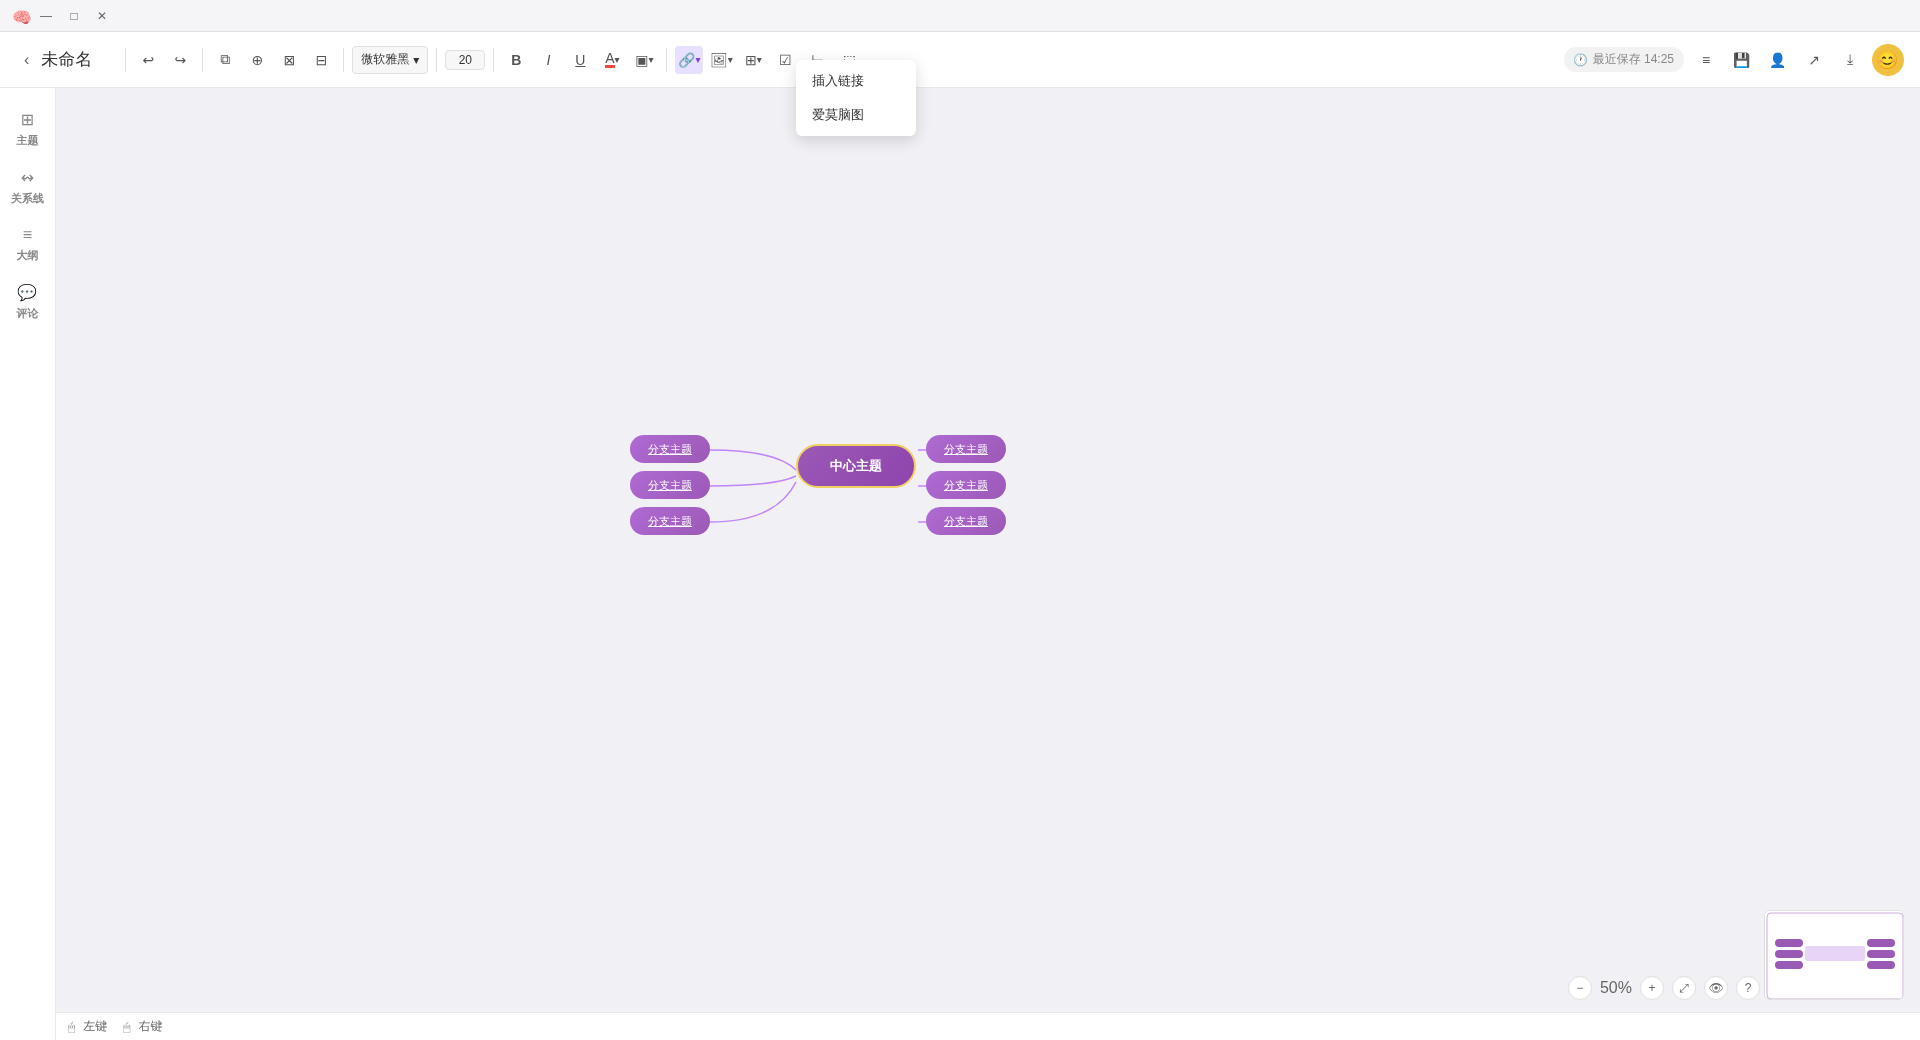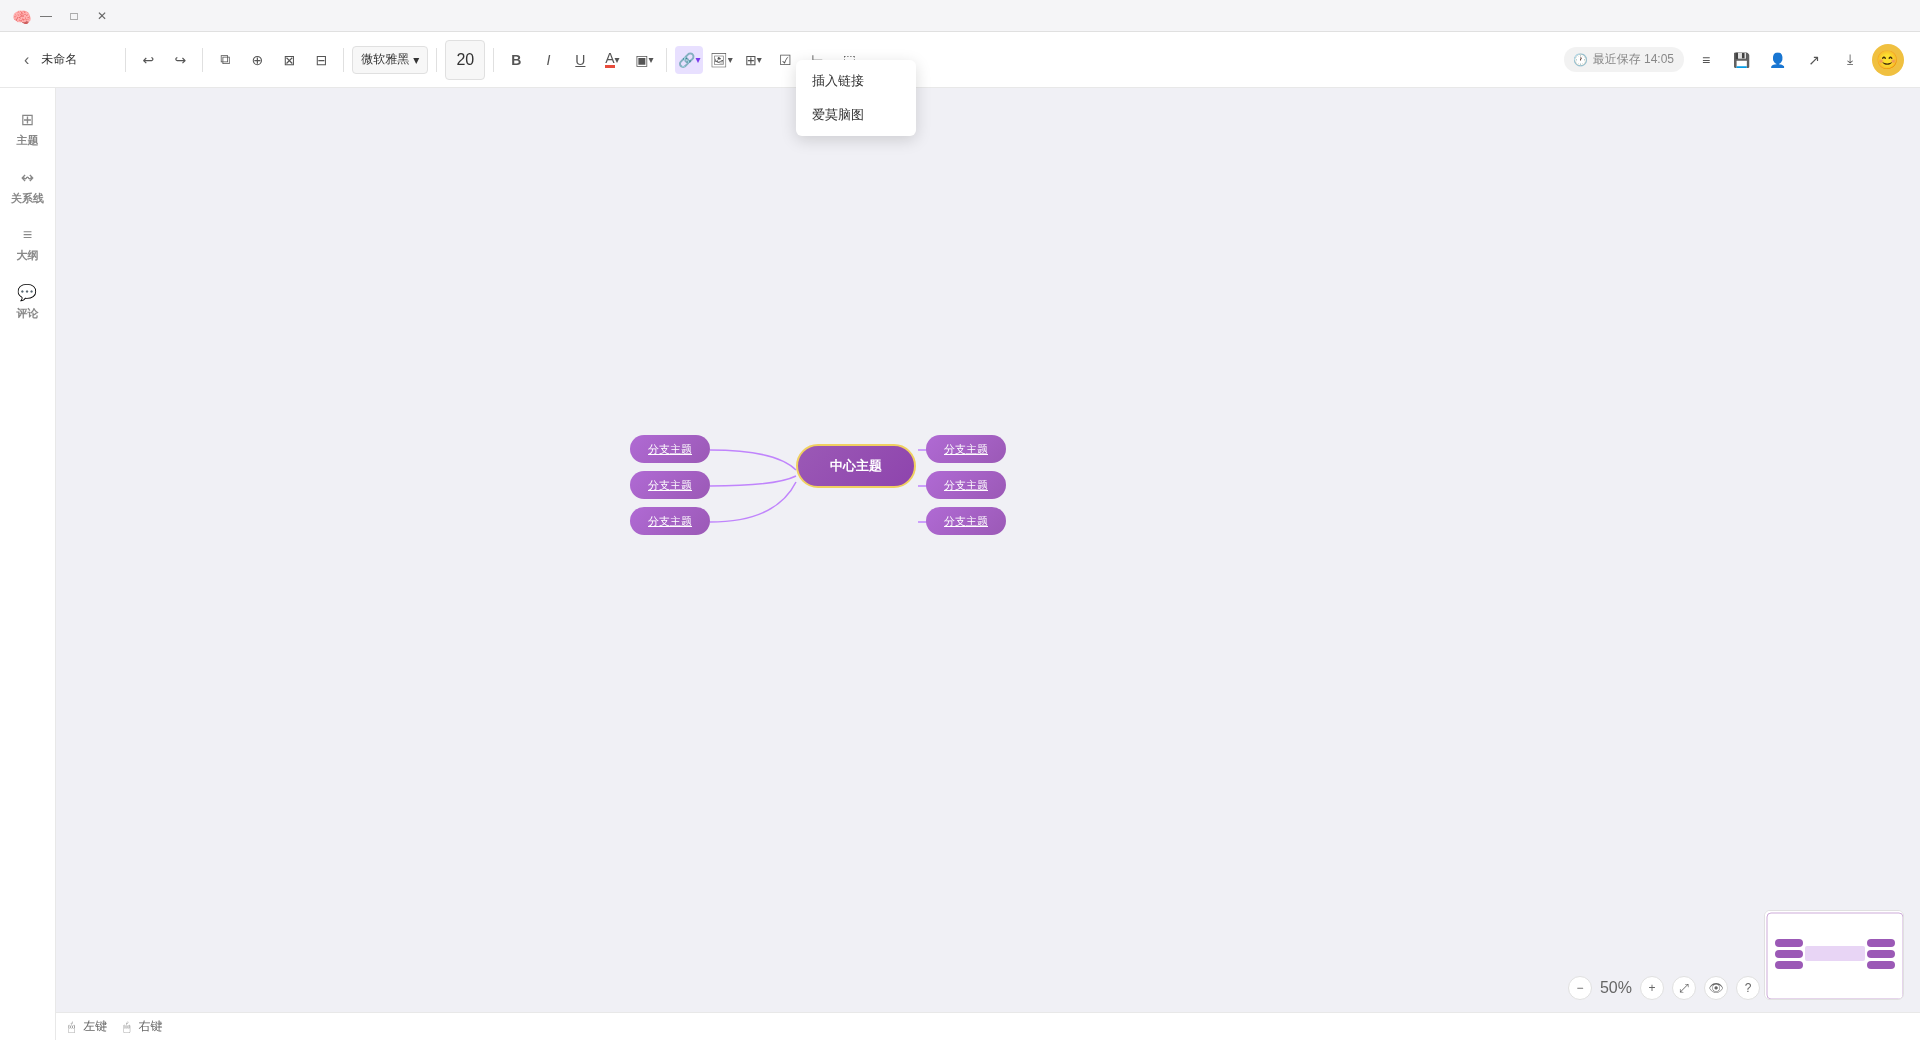--- a/index.html
+++ b/index.html
@@ -16,37 +16,37 @@
     .title-bar-controls { display: flex; gap: 8px; }
     .title-bar-btn { width: 20px; height: 20px; display: flex; align-items: center; justify-content: center; font-size: 12px; color: #666; cursor: pointer; border-radius: 3px; }
 
     
     .toolbar {
       position: absolute; top: 32px; left: 0; right: 0; height: 56px;
       background: #fff; border-bottom: 1px solid #e8e8e8;
       display: flex; align-items: center; padding: 0 16px; gap: 4px; z-index: 100;
     }
     .toolbar-back { font-size: 16px; color: #666; cursor: pointer; padding: 4px 8px; }
-    .toolbar-title { font-size: 12px; color: #333; margin-right: 16px; min-width: 60px; }
+    .toolbar-title { font-size: 17px; color: #333; margin-right: 16px; min-width: 60px; }
     .toolbar-divider { width: 1px; height: 24px; background: #e0e0e0; margin: 0 4px; }
     .toolbar-btn {
       width: 28px; height: 28px; display: flex; align-items: center; justify-content: center;
       border-radius: 4px; cursor: pointer; color: #555; font-size: 14px;
     }
     .toolbar-btn.active { background: #e8e0ff; color: #7c3aed; }
 
     .font-selector {
       display: flex; align-items: center; background: #f7f7f7; border: 1px solid #e0e0e0;
       border-radius: 4px; padding: 2px 8px; font-size: 12px; color: #333; cursor: pointer; gap: 4px;
       height: 28px;
     }
     .font-size-selector {
       display: flex; align-items: center; background: #f7f7f7; border: 1px solid #e0e0e0;
-      border-radius: 4px; padding: 2px 6px; font-size: 16px; color: #333; cursor: pointer;
-      height: 40px; min-width: 40px; justify-content: center;
+      border-radius: 4px; padding: 2px 6px; font-size: 12px; color: #333; cursor: pointer;
+      height: 20px; min-width: 40px; justify-content: center;
     }
 
     .toolbar-right { margin-left: auto; display: flex; align-items: center; gap: 8px; }
     .save-status { font-size: 12px; color: #888; display: flex; align-items: center; gap: 4px; background: rgba(0,0,0,0.05); padding: 4px 10px; border-radius: 12px; }
     .toolbar-right-btn { width: 28px; height: 28px; display: flex; align-items: center; justify-content: center; border-radius: 4px; cursor: pointer; color: #555; font-size: 14px; }
     .user-avatar {
       width: 32px; height: 32px; border-radius: 50%; background: #f0c040;
       display: flex; align-items: center; justify-content: center; cursor: pointer;
       font-size: 18px;
     }
@@ -206,21 +206,21 @@
   <div class="toolbar-btn">
     ⊞<span style="font-size:10px;">▾</span>
   </div>
   <div class="toolbar-btn">☑</div>
   <div class="toolbar-btn">⊢</div>
   <div class="toolbar-btn">⬚</div>
 
   <div class="toolbar-right">
     <div class="save-status">
       <span>🕐</span>
-      <span>最近保存 14:05</span>
+      <span>最近保存 14:25</span>
     </div>
     <div class="toolbar-right-btn">≡</div>
     <div class="toolbar-right-btn">💾</div>
     <div class="toolbar-right-btn">👤</div>
     <div class="toolbar-right-btn">↗</div>
     <div class="toolbar-right-btn">⤓</div>
     <div class="user-avatar">😊</div>
   </div>
 </div>
 

